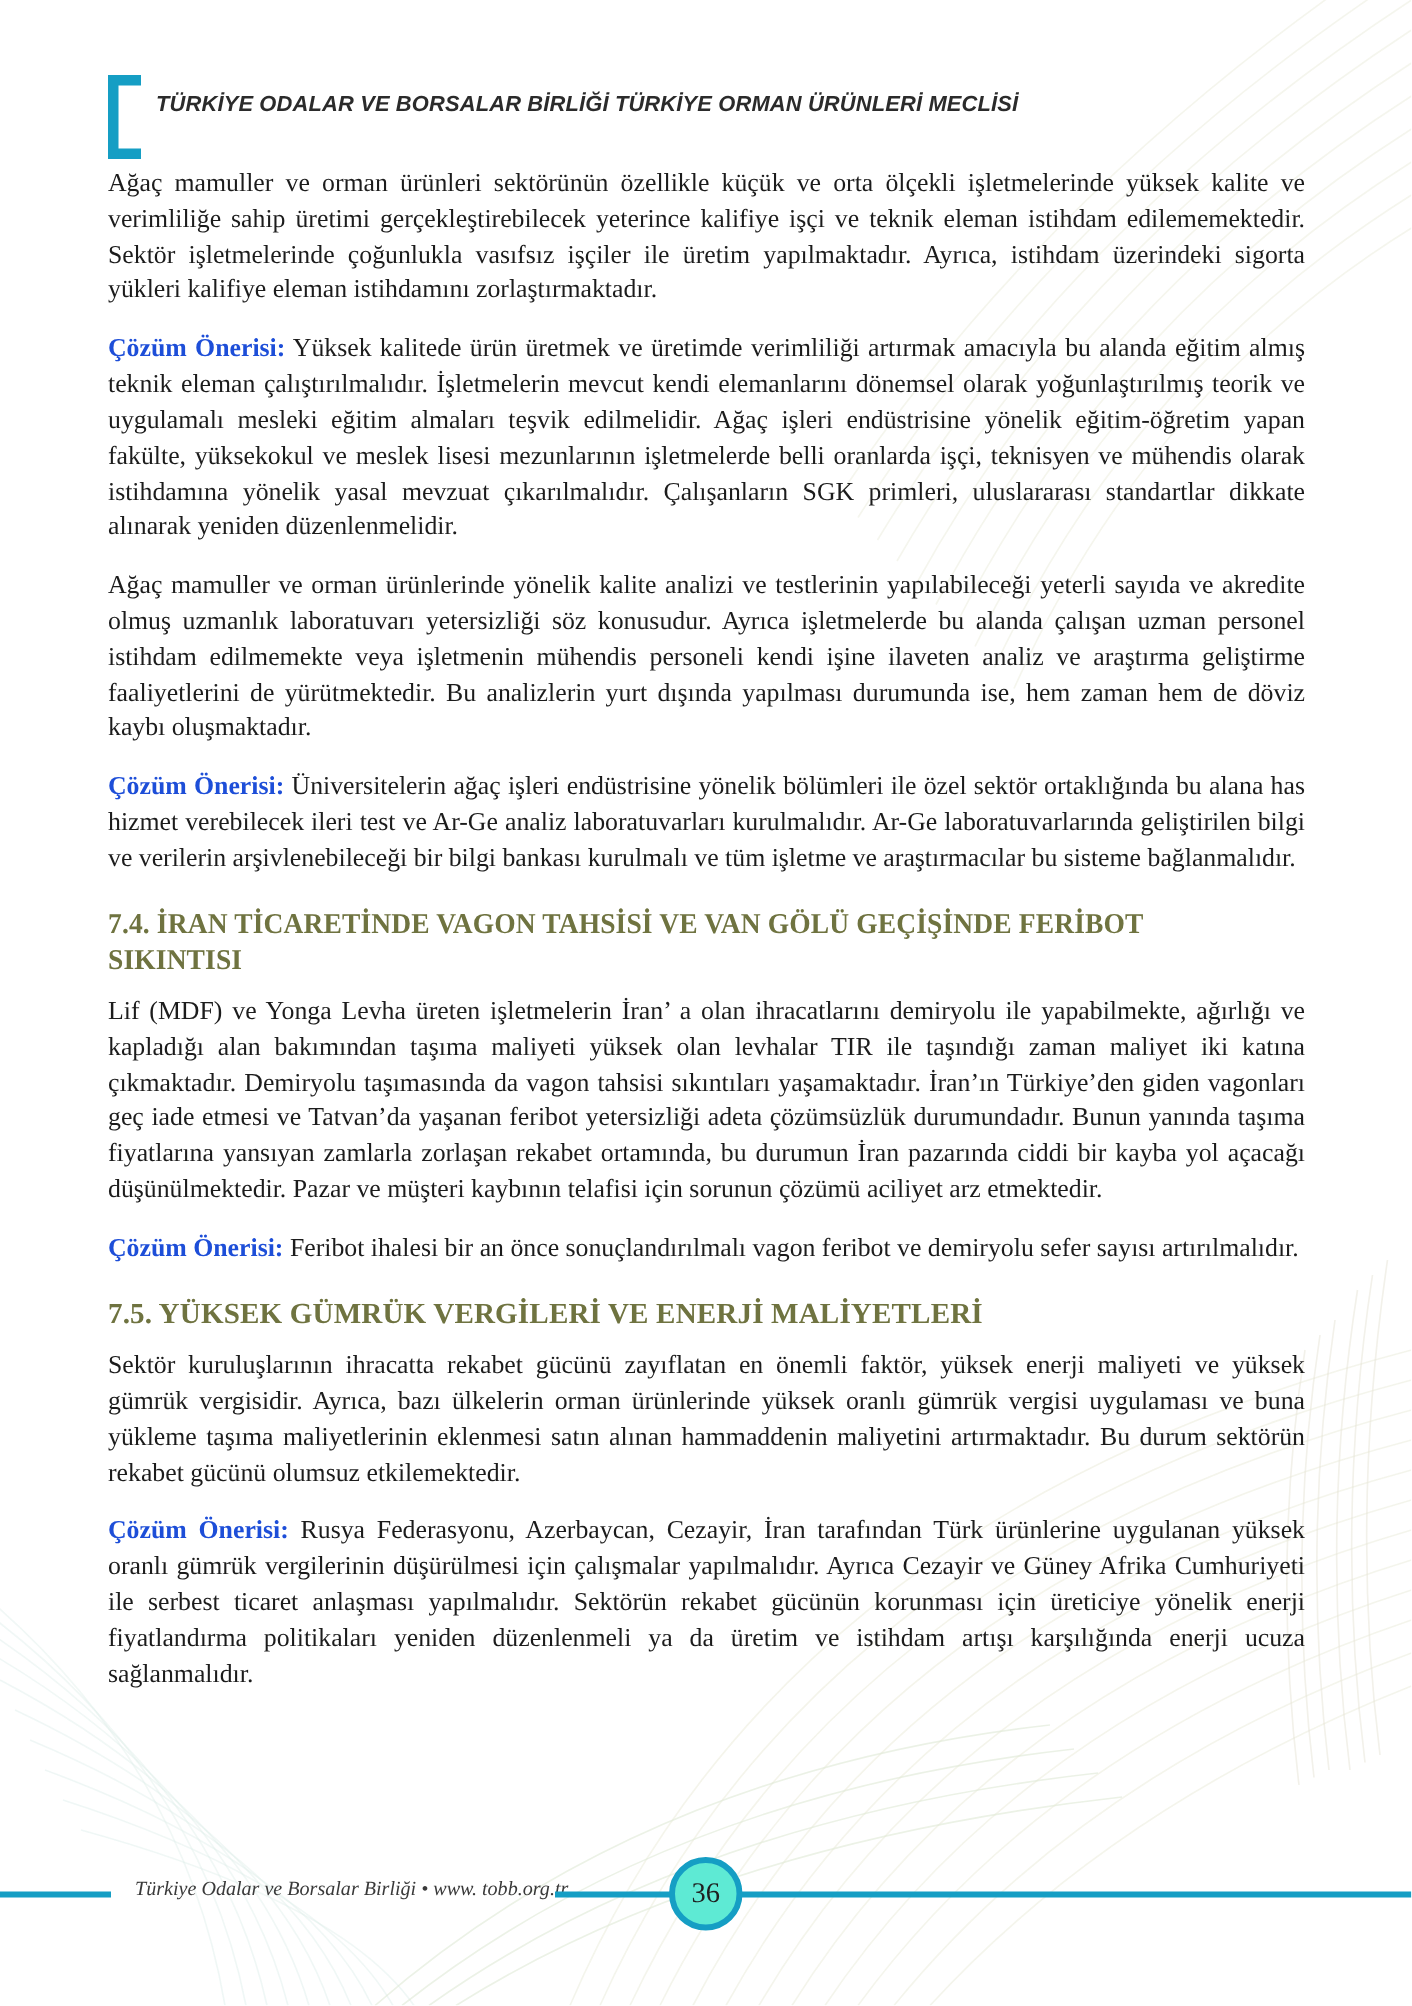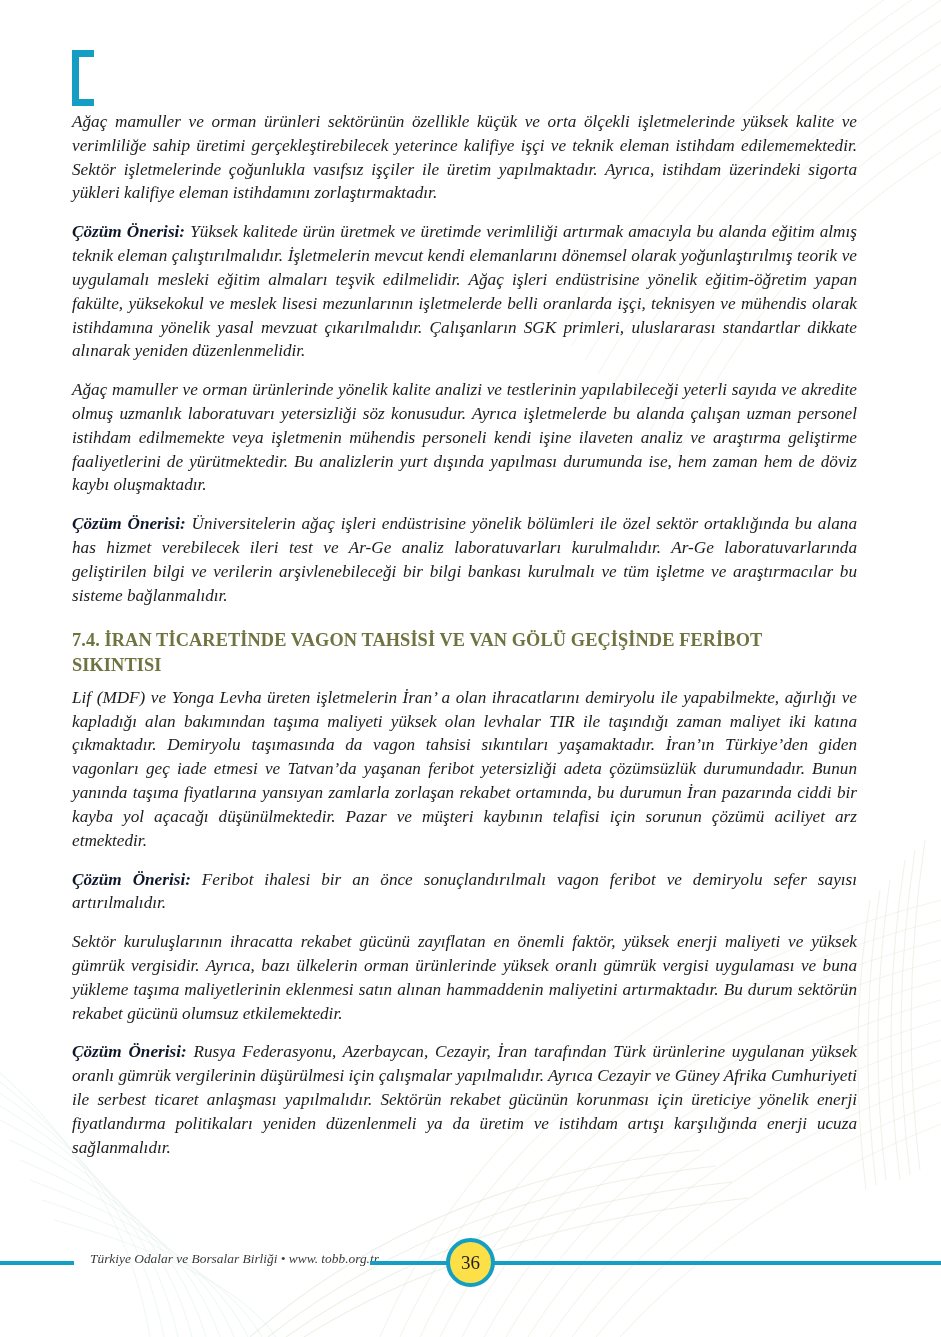--- a/index.html
+++ b/index.html
@@ -81,32 +81,31 @@
   }
   h2.section-heading.narrow {
     font-family: "Liberation Sans Narrow", "Liberation Serif", "DejaVu Serif", serif;
     font-size: 19.2px;
     transform: scaleX(0.955);
     transform-origin: left center;
   }
   h2.section-heading.gap-top { margin-top: 21px; }
 
   p.body {
-    margin: 0 13px 15px 0;
+    margin: 0 0 15px 0;
     font-size: 17.2px;
     line-height: 1.385;
     text-align: justify;
     color: #1c1c1c;
     hyphens: manual;
-    font-style: italic;
   }
   p.body:last-child { margin-bottom: 0; }
 
   .solution-label {
-    color: #0f172a;
+    color: #1d4ed8;
     font-weight: 700;
   }
 
   
   .footer {
     position: absolute;
     left: 0;
     right: 0;
     bottom: 48px;
     height: 52px;
@@ -140,21 +139,21 @@
     background: #159ec4;
   }
   .footer-page-circle {
     position: absolute;
     left: 446px;
     top: 1px;
     width: 49px;
     height: 49px;
     border: 4px solid #159ec4;
     border-radius: 50%;
-    background: #fde047;
+    background: #5eead4;
     box-sizing: border-box;
     display: flex;
     align-items: center;
     justify-content: center;
   }
   .footer-page-number {
     font-family: "Liberation Serif", "DejaVu Serif", serif;
     font-size: 19px;
     color: #1f1f1f;
     line-height: 1;
@@ -245,34 +244,36 @@
           <path d="M268 1337 Q 446 1196 716 1166"></path>
           <path d="M286 1337 Q 462 1212 732 1182"></path>
           <path d="M304 1337 Q 478 1228 748 1198"></path>
         </g>
       </g>
     </svg>
   </div>
 
   <div class="header">
     <div class="header-bracket"></div>
+    <div class="header-title">TÜRKİYE ODALAR VE BORSALAR BİRLİĞİ TÜRKİYE ORMAN ÜRÜNLERİ MECLİSİ</div>
   </div>
 
   <div class="content">
 
     <p class="body">Ağaç mamuller ve orman ürünleri sektörünün özellikle küçük ve orta ölçekli işletmelerinde yüksek kalite ve verimliliğe sahip üretimi gerçekleştirebilecek yeterince kalifiye işçi ve teknik eleman istihdam edilememektedir. Sektör işletmelerinde çoğunlukla vasıfsız işçiler ile üretim yapılmaktadır. Ayrıca, istihdam üzerindeki sigorta yükleri kalifiye eleman istihdamını zorlaştırmaktadır.</p>
     <p class="body"><span class="solution-label">Çözüm Önerisi:</span> <span>Yüksek kalitede ürün üretmek ve üretimde verimliliği artırmak amacıyla bu alanda eğitim almış teknik eleman çalıştırılmalıdır. İşletmelerin mevcut kendi elemanlarını dönemsel olarak yoğunlaştırılmış teorik ve uygulamalı mesleki eğitim almaları teşvik edilmelidir. Ağaç işleri endüstrisine yönelik eğitim-öğretim yapan fakülte, yüksekokul ve meslek lisesi mezunlarının işletmelerde belli oranlarda işçi, teknisyen ve mühendis olarak istihdamına yönelik yasal mevzuat çıkarılmalıdır. Çalışanların SGK primleri, uluslararası standartlar dikkate alınarak yeniden düzenlenmelidir.</span></p>
 
     <p class="body">Ağaç mamuller ve orman ürünlerinde yönelik kalite analizi ve testlerinin yapılabileceği yeterli sayıda ve akredite olmuş uzmanlık laboratuvarı yetersizliği söz konusudur. Ayrıca işletmelerde bu alanda çalışan uzman personel istihdam edilmemekte veya işletmenin mühendis personeli kendi işine ilaveten analiz ve araştırma geliştirme faaliyetlerini de yürütmektedir. Bu analizlerin yurt dışında yapılması durumunda ise, hem zaman hem de döviz kaybı oluşmaktadır.</p>
     <p class="body"><span class="solution-label">Çözüm Önerisi:</span> <span>Üniversitelerin ağaç işleri endüstrisine yönelik bölümleri ile özel sektör ortaklığında bu alana has hizmet verebilecek ileri test ve Ar-Ge analiz laboratuvarları kurulmalıdır. Ar-Ge laboratuvarlarında geliştirilen bilgi ve verilerin arşivlenebileceği bir bilgi bankası kurulmalı ve tüm işletme ve araştırmacılar bu sisteme bağlanmalıdır.</span></p>
 
     <h2 class="section-heading narrow gap-top">7.4. İRAN TİCARETİNDE VAGON TAHSİSİ VE VAN GÖLÜ GEÇİŞİNDE FERİBOT SIKINTISI</h2>
     <p class="body">Lif (MDF) ve Yonga Levha üreten işletmelerin İran’ a olan ihracatlarını demiryolu ile yapabilmekte, ağırlığı ve kapladığı alan bakımından taşıma maliyeti yüksek olan levhalar TIR ile taşındığı zaman maliyet iki katına çıkmaktadır. Demiryolu taşımasında da vagon tahsisi sıkıntıları yaşamaktadır. İran’ın Türkiye’den giden vagonları geç iade etmesi ve Tatvan’da yaşanan feribot yetersizliği adeta çözümsüzlük durumundadır. Bunun yanında taşıma fiyatlarına yansıyan zamlarla zorlaşan rekabet ortamında, bu durumun İran pazarında ciddi bir kayba yol açacağı düşünülmektedir. Pazar ve müşteri kaybının telafisi için sorunun çözümü aciliyet arz etmektedir.</p>
     <p class="body"><span class="solution-label">Çözüm Önerisi:</span> <span>Feribot ihalesi bir an önce sonuçlandırılmalı vagon feribot ve demiryolu sefer sayısı artırılmalıdır.</span></p>
 
+    <h2 class="section-heading gap-top">7.5. YÜKSEK GÜMRÜK VERGİLERİ VE ENERJİ MALİYETLERİ</h2>
     <p class="body">Sektör kuruluşlarının ihracatta rekabet gücünü zayıflatan en önemli faktör, yüksek enerji maliyeti ve yüksek gümrük vergisidir. Ayrıca, bazı ülkelerin orman ürünlerinde yüksek oranlı gümrük vergisi uygulaması ve buna yükleme taşıma maliyetlerinin eklenmesi satın alınan hammaddenin maliyetini artırmaktadır. Bu durum sektörün rekabet gücünü olumsuz etkilemektedir.</p>
     <p class="body"><span class="solution-label">Çözüm Önerisi:</span> <span>Rusya Federasyonu, Azerbaycan, Cezayir, İran tarafından Türk ürünlerine uygulanan yüksek oranlı gümrük vergilerinin düşürülmesi için çalışmalar yapılmalıdır. Ayrıca Cezayir ve Güney Afrika Cumhuriyeti ile serbest ticaret anlaşması yapılmalıdır. Sektörün rekabet gücünün korunması için üreticiye yönelik enerji fiyatlandırma politikaları yeniden düzenlenmeli ya da üretim ve istihdam artışı karşılığında enerji ucuza sağlanmalıdır.</span></p>
 
   </div>
 
   <div class="footer">
     <div class="footer-rule-left"></div>
     <div class="footer-text">Türkiye Odalar ve Borsalar Birliği • www. tobb.org.tr</div>
     <div class="footer-rule-mid"></div>
     <div class="footer-page-circle">

